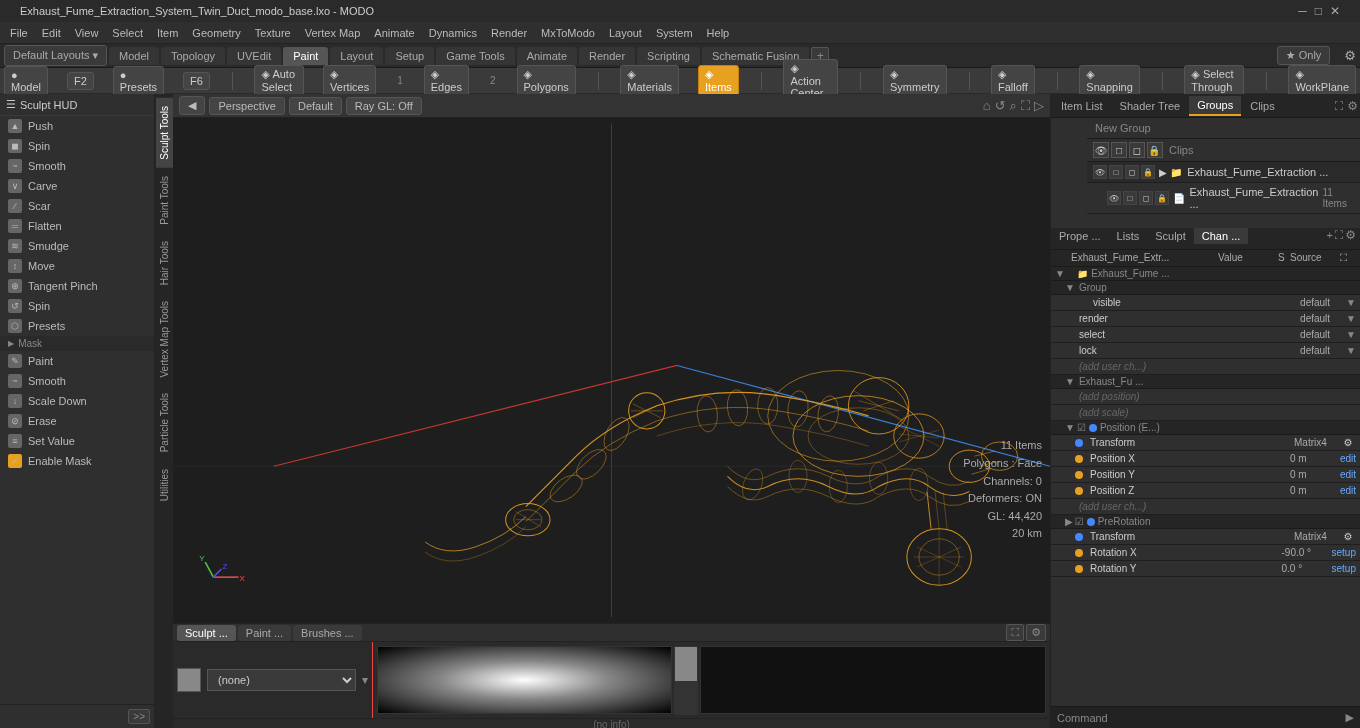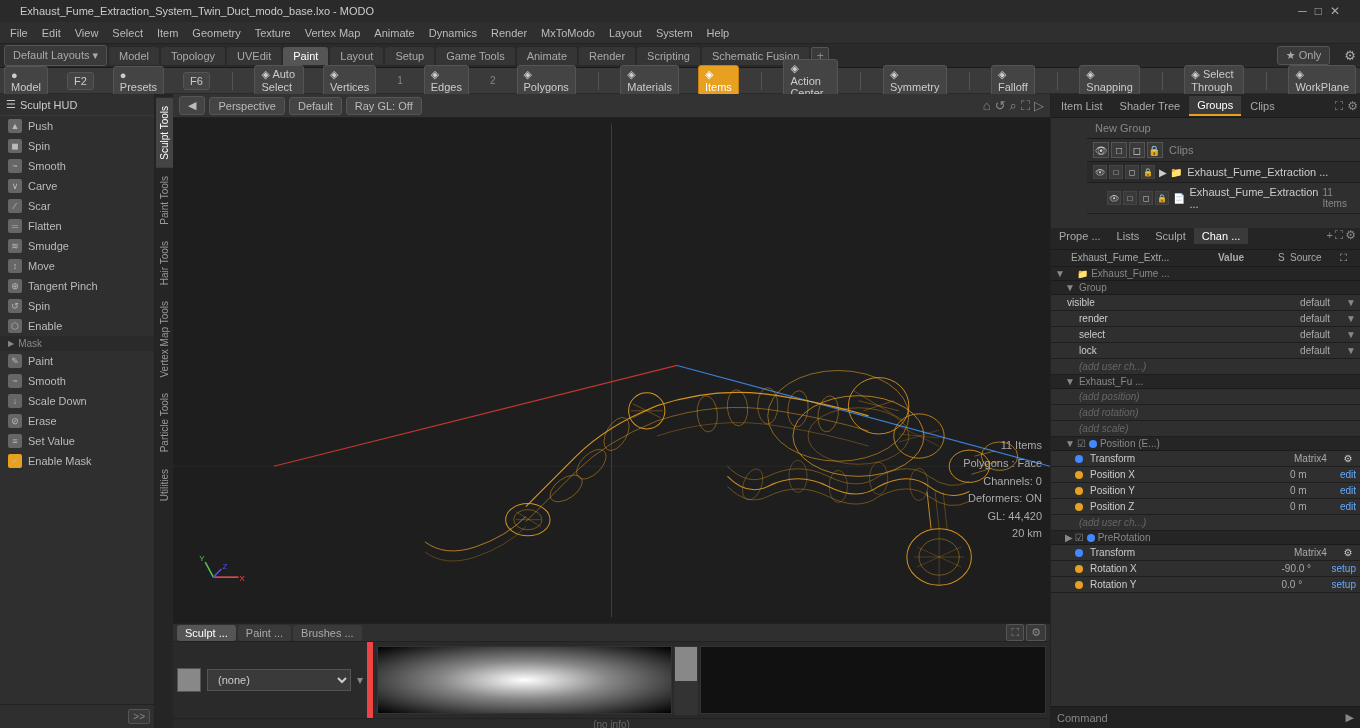--- a/index.html
+++ b/index.html
@@ -55,21 +55,21 @@
 
     
     .stats-overlay { position: absolute; bottom: 80px; right: 8px; text-align: right; font-size: 11px; color: #aaa; line-height: 1.6; }
 
     
     #bottom-panel { height: 105px; background: #2a2a2a; border-top: 1px solid #222; display: flex; flex-direction: column; }
     #bottom-tabs { height: 22px; background: #2f2f2f; display: flex; align-items: center; padding: 0 4px; gap: 2px; border-bottom: 1px solid #222; }
     .bottom-tab { font-size: 11px; color: #aaa; padding: 2px 8px; cursor: pointer; background: #3a3a3a; border-radius: 3px; }
     .bottom-tab.active { background: #555; color: #fff; }
     .bottom-content { display: flex; flex: 1; }
-    .bottom-left { width: 200px; padding: 4px; display: flex; align-items: center; gap: 6px; border-right: 6px solid #ef4444; }
+    .bottom-left { width: 200px; padding: 4px; display: flex; align-items: center; gap: 6px; border-right: 1px solid #ef4444; }
     .bottom-dropdown { font-size: 11px; color: #ccc; background: #3a3a3a; border: 1px solid #555; padding: 3px 6px; flex: 1; cursor: pointer; }
     .bottom-swatch { width: 24px; height: 24px; background: #888; border: 1px solid #555; flex-shrink: 0; }
     .bottom-brush-area { flex: 1; display: flex; gap: 2px; padding: 4px; }
     .brush-preview { width: 295px; height: 68px; background: #111; border: 1px solid #333; position: relative; overflow: hidden; }
     .brush-mini { width: 24px; height: 68px; background: #111; border: 1px solid #333; }
 
     
     #rightpanel { width: 310px; background: #2f2f2f; border-left: 1px solid #222; display: flex; flex-direction: column; }
     #rp-tabs { height: 24px; background: #252525; display: flex; align-items: center; padding: 0 2px; gap: 1px; border-bottom: 1px solid #1a1a1a; }
     .rp-tab { font-size: 11px; color: #aaa; padding: 3px 8px; cursor: pointer; }
@@ -250,21 +250,21 @@
       <div class="tool-item">
         <div class="tool-icon">⊕</div>
         <span>Tangent Pinch</span>
       </div>
       <div class="tool-item">
         <div class="tool-icon">↺</div>
         <span>Spin</span>
       </div>
       <div class="tool-item">
         <div class="tool-icon">⬡</div>
-        <span>Enable</span>
+        <span>Presets</span>
       </div>
 
       <div class="section-header">
         <span class="expand-arrow">▶</span>
         <span>Mask</span>
       </div>
       <div class="tool-item">
         <div class="tool-icon">✎</div>
         <span>Paint</span>
       </div>
@@ -520,41 +520,41 @@
         <span class="ch-tab active">Chan ...</span>
         <div class="ch-icons">
           <span style="font-size:11px;color:#888;cursor:pointer;">+</span>
           <span class="rp-icon">⛶</span>
           <span class="rp-icon">⚙</span>
         </div>
       </div>
 
       <div style="display:flex;padding:2px 4px;background:#252525;border-bottom:1px solid #1a1a1a;font-size:10px;color:#aaa;">
         <span style="flex:1;padding-left:16px;">Exhaust_Fume_Extr...</span>
-        <span style="width:60px;font-weight:bold;">Value</span>
+        <span style="width:60px;">Value</span>
         <span style="width:12px;">S</span>
         <span style="width:50px;">Source</span>
         <span style="width:16px;">⛶</span>
       </div>
 
       <div class="ch-list">
 
         <div class="ch-row-section">
           <span>▼</span>
           <span style="width:12px;"></span>
           <span style="font-size:9px;margin-right:3px;">📁</span>
           <span>Exhaust_Fume ...</span>
         </div>
 
         <div class="ch-row-section" style="padding-left:14px;">
           <span>▼</span>
           <span style="margin-left:4px;">Group</span>
         </div>
 
-        <div class="ch-row" style="padding-left:12px;">
+        <div class="ch-row" style="padding-left:38px;">
           <span class="ch-label">visible</span>
           <span class="ch-value">default</span>
           <span style="font-size:10px;color:#888;cursor:pointer;">▼</span>
         </div>
 
         <div class="ch-row" style="padding-left:24px;">
           <span class="ch-label">render</span>
           <span class="ch-value">default</span>
           <span style="font-size:10px;color:#888;cursor:pointer;">▼</span>
         </div>
@@ -574,23 +574,20 @@
         <div class="ch-row" style="padding-left:24px;">
           <span class="ch-label ch-muted">(add user ch...)</span>
         </div>
 
         <div class="ch-row-section" style="padding-left:14px;">
           <span>▼</span>
           <span style="margin-left:4px;">Exhaust_Fu ...</span>
         </div>
         <div class="ch-row" style="padding-left:24px;">
           <span class="ch-label ch-muted">(add position)</span>
-        </div>
-        <div class="ch-row" style="padding-left:24px;">
-          <span class="ch-label ch-muted">(add rotation)</span>
         </div>
         <div class="ch-row" style="padding-left:24px;">
           <span class="ch-label ch-muted">(add scale)</span>
         </div>
 
         <div class="ch-row-section" style="padding-left:14px;">
           <span>▼</span>
           <span style="margin-left:2px;">☑</span>
           <div class="ch-dot ch-dot-blue" style="margin:0 3px;"></div>
           <span>Position (E...)</span>

